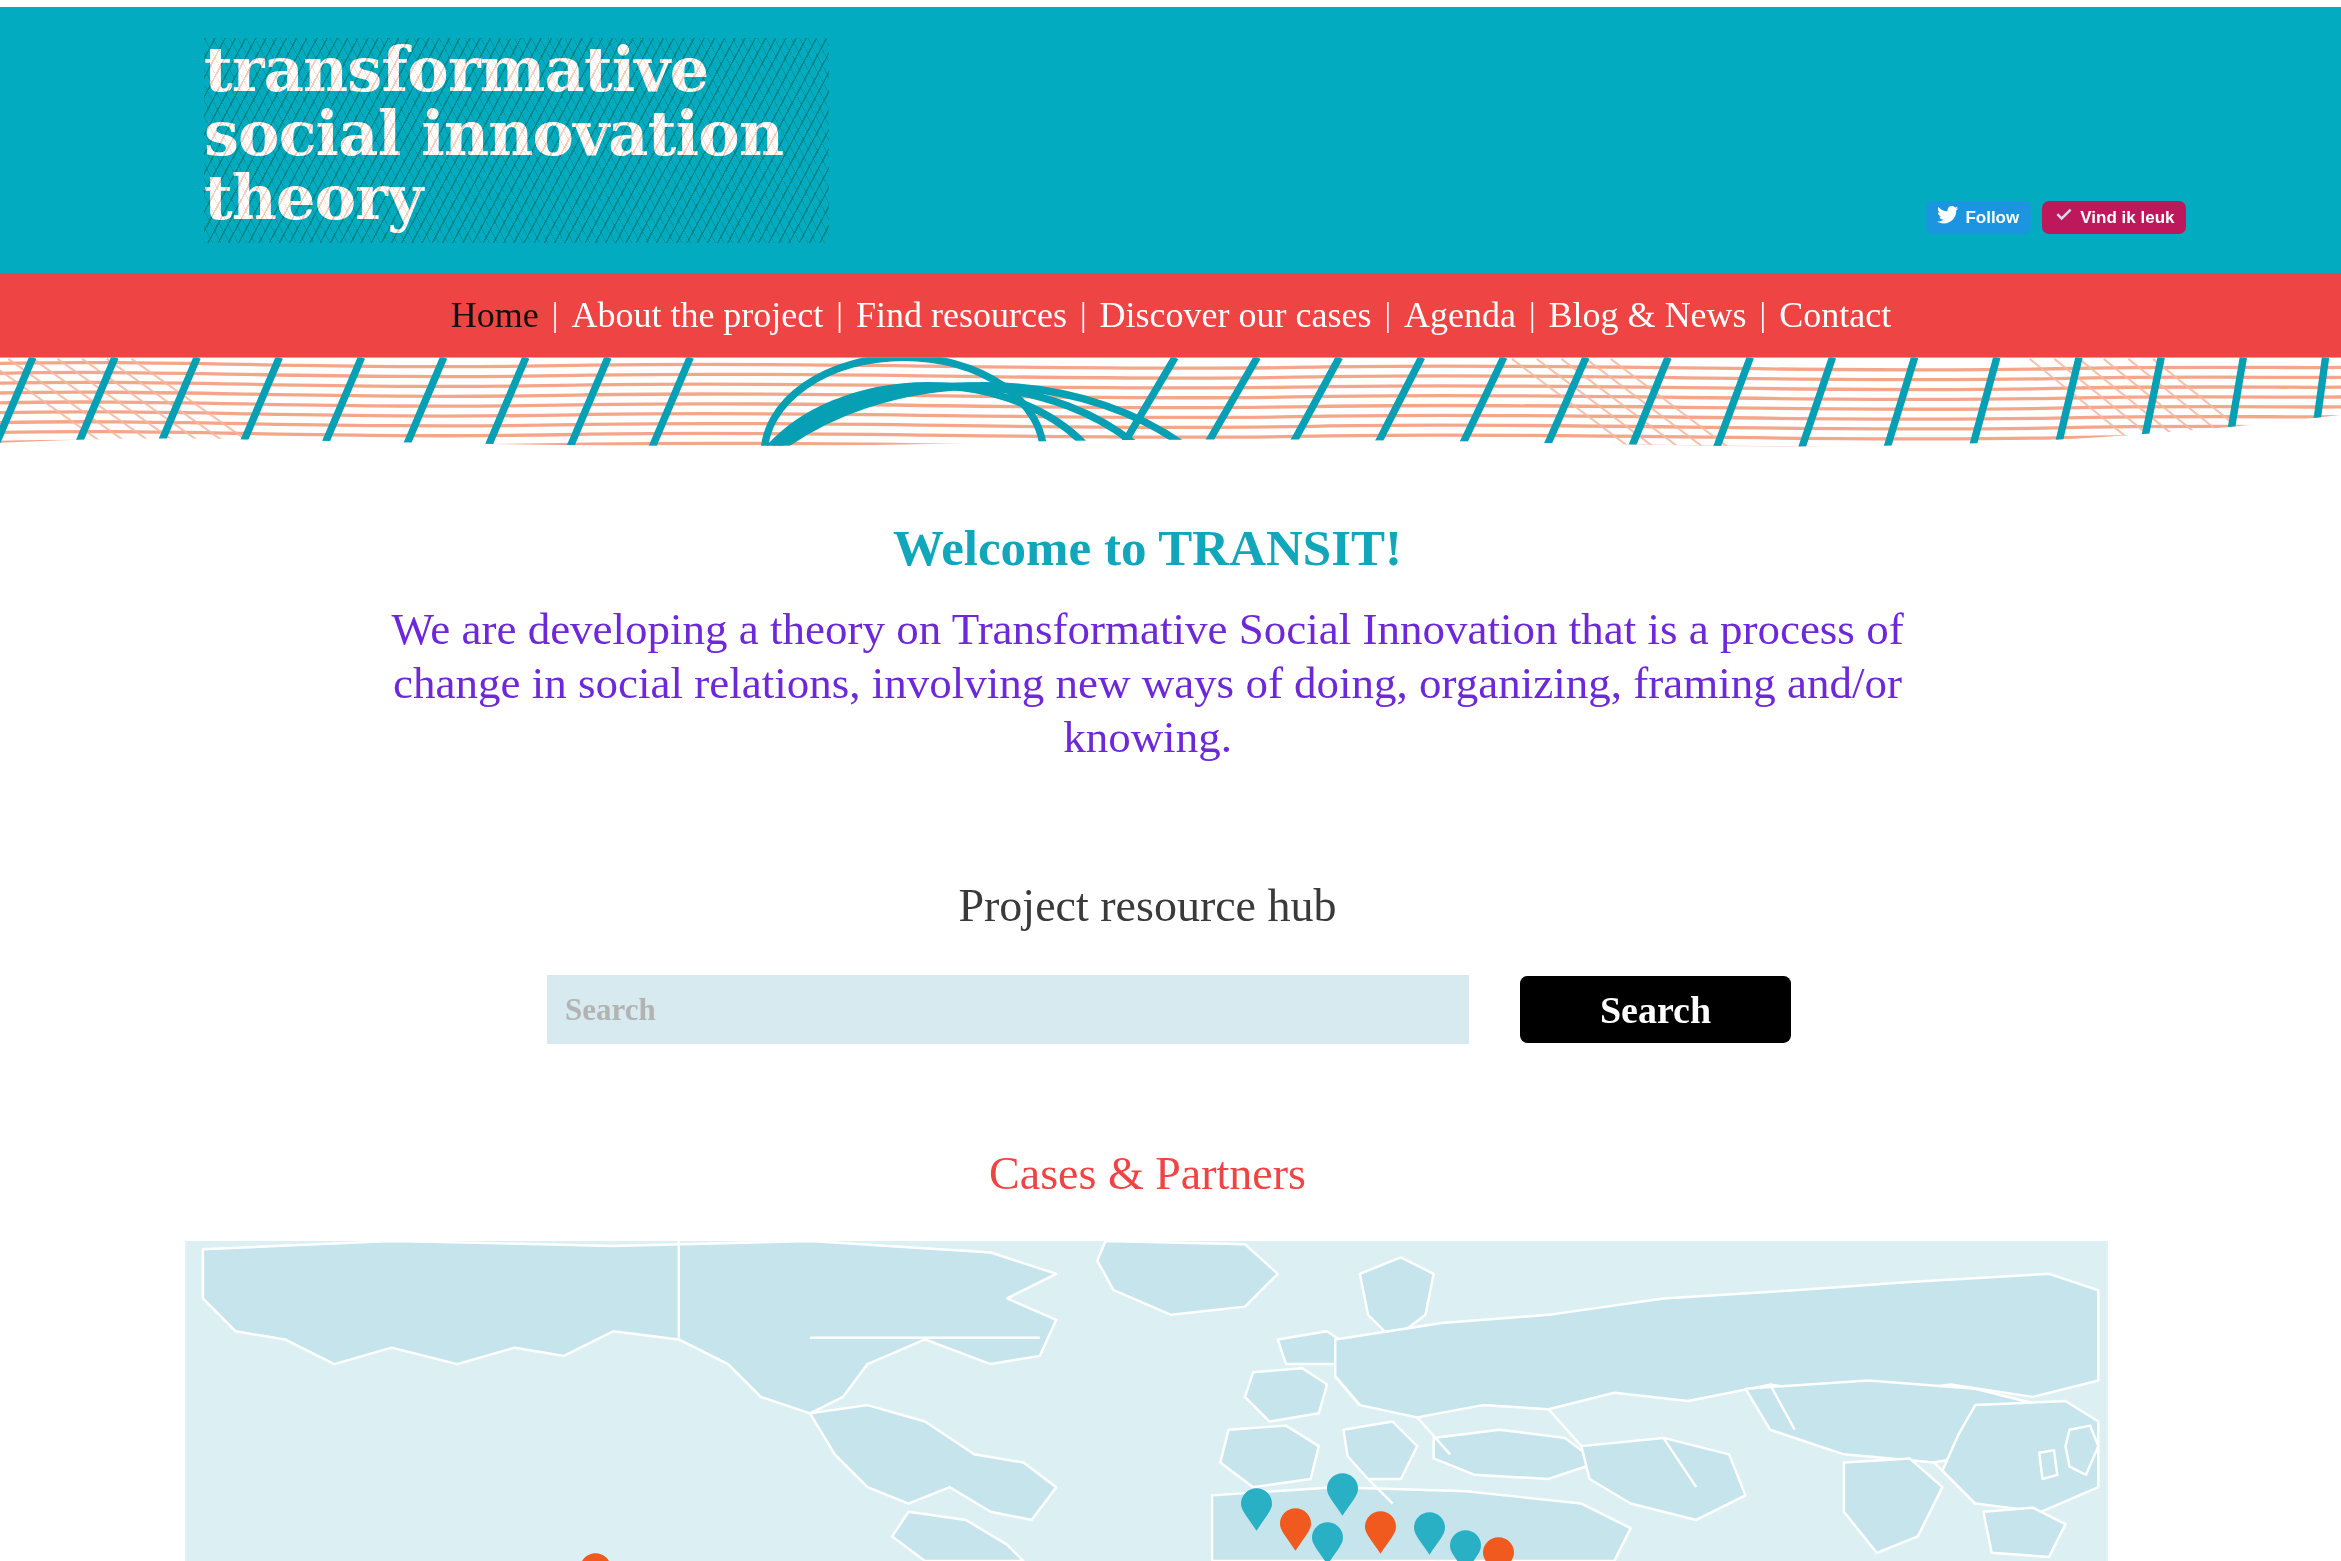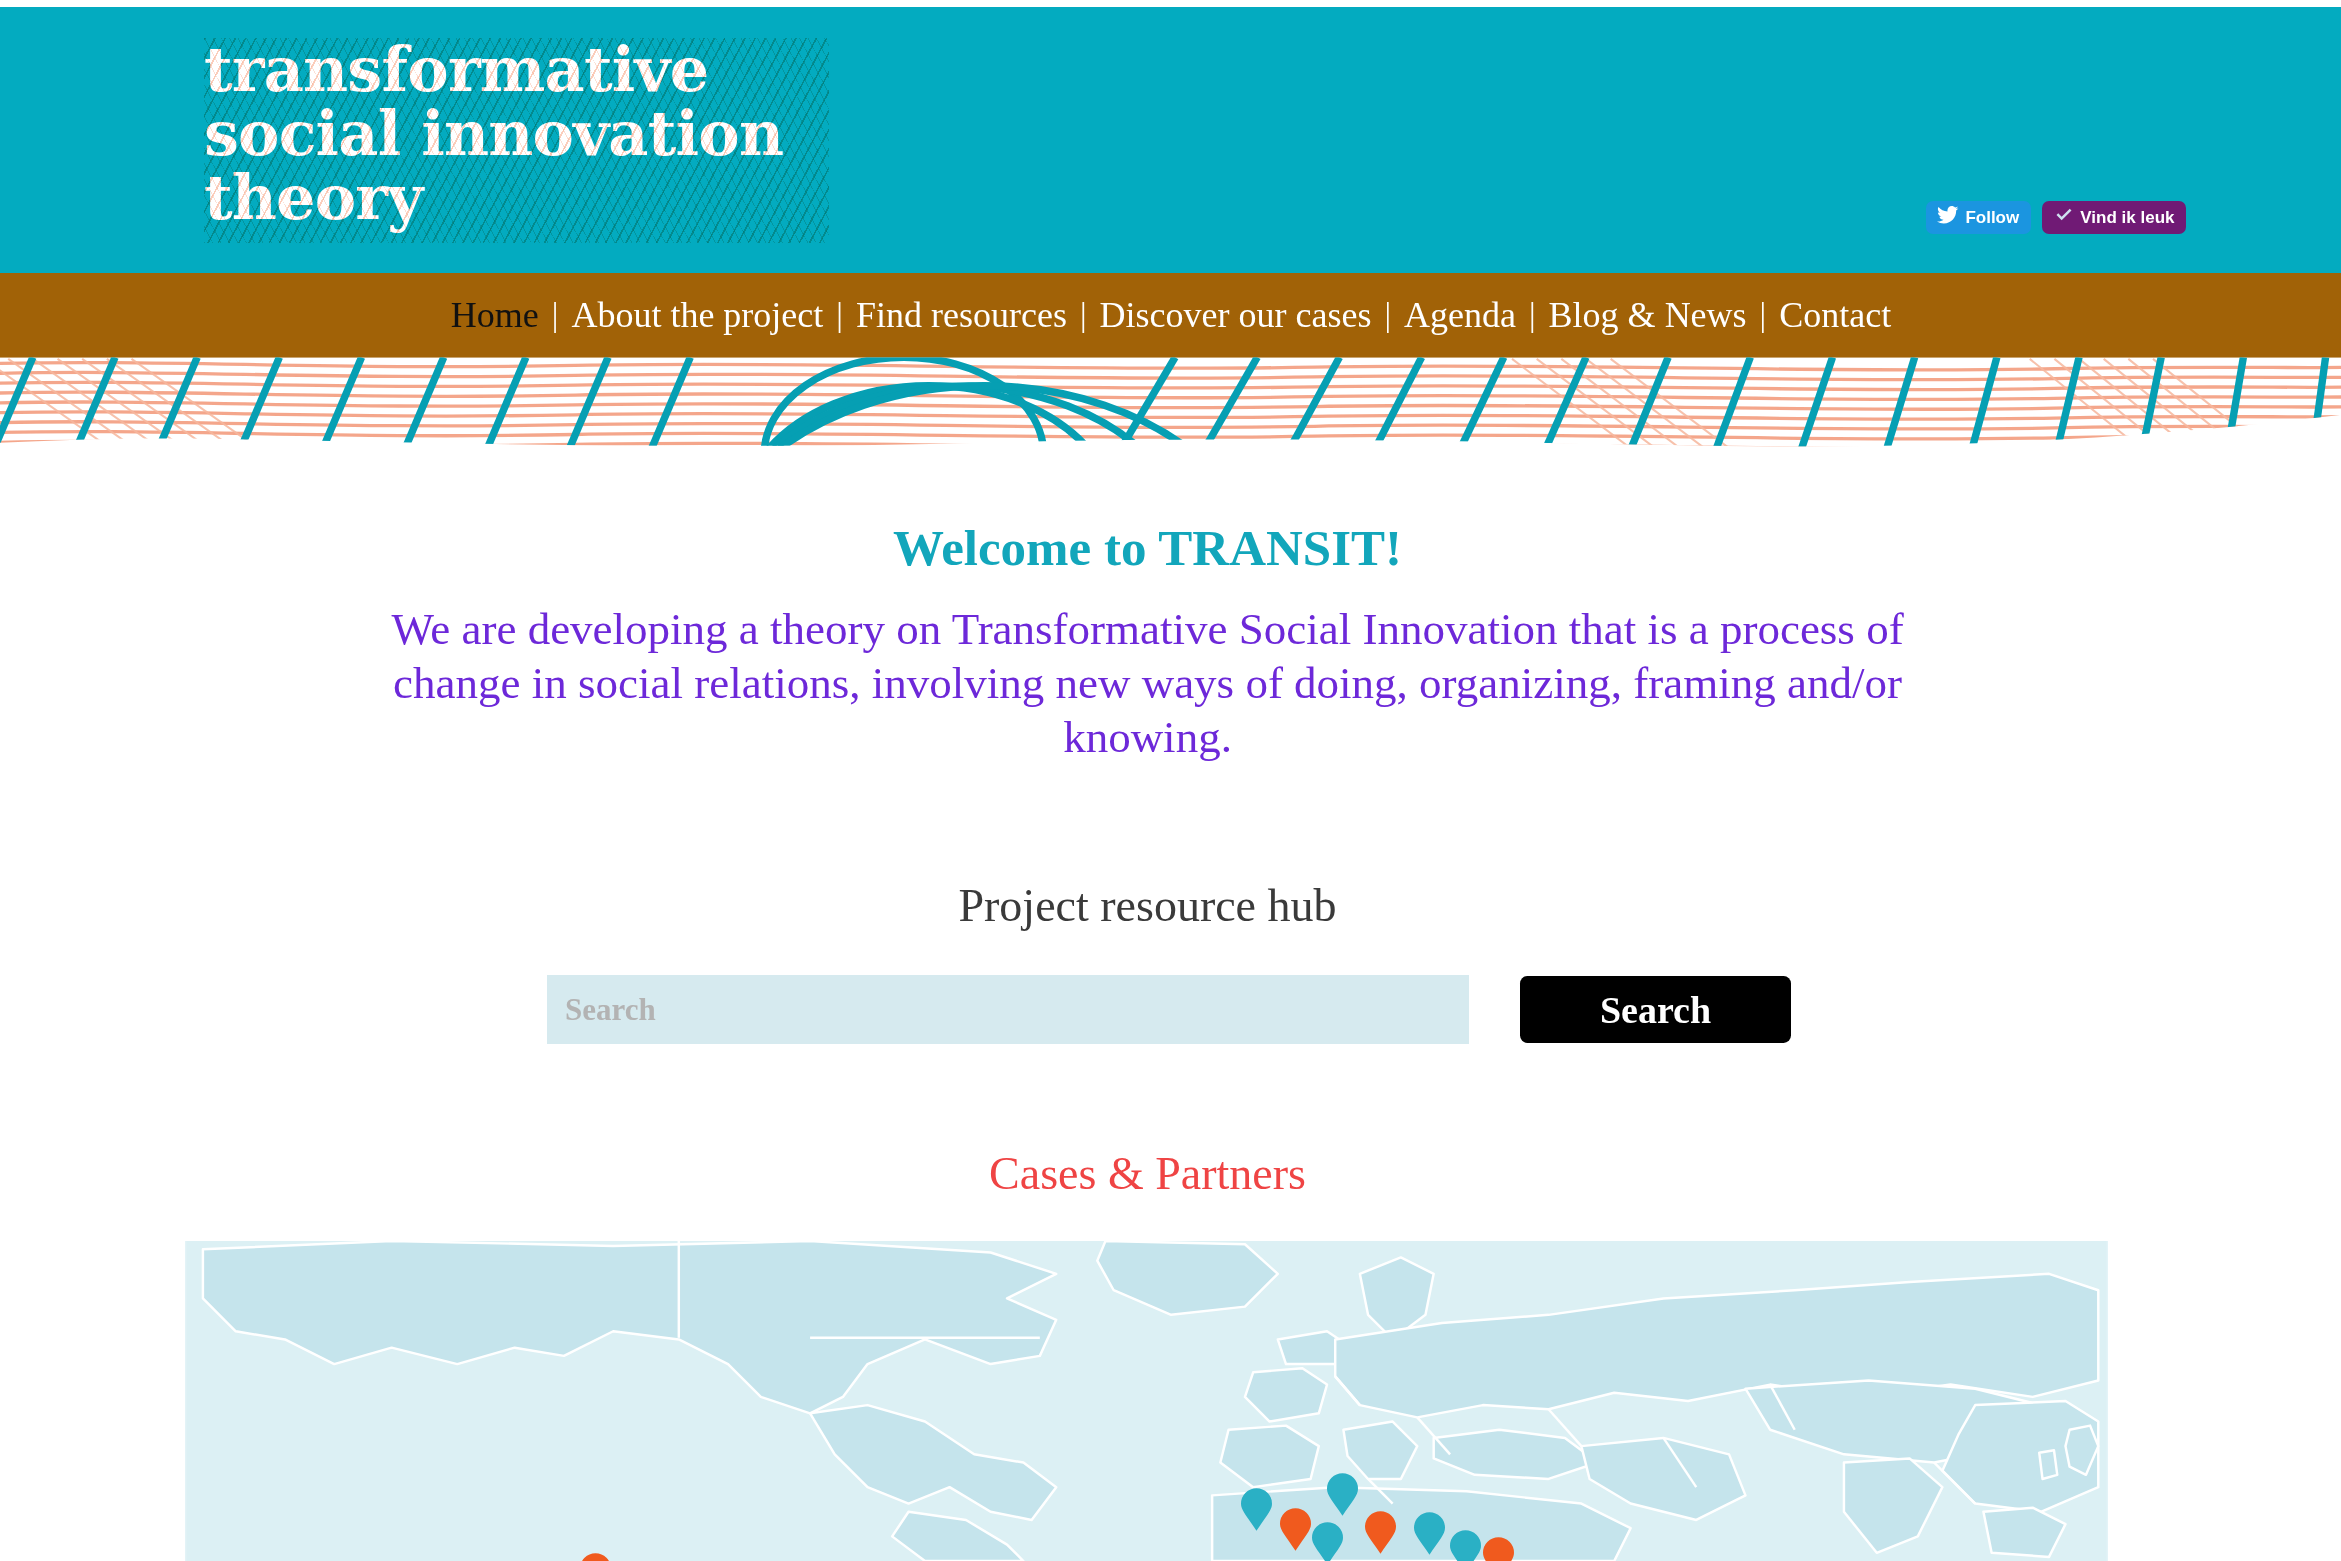--- a/index.html
+++ b/index.html
@@ -44,28 +44,28 @@
   
   #social { position:absolute; right:156px; top:194px; display:flex; gap:11.5px; align-items:center; }
   .social-btn {
     display:flex; align-items:center; gap:6.6px;
     height:33px; padding:0 11.5px; border-radius:7px;
     font-family:"Liberation Sans", sans-serif;
     font-size:17px; font-weight:700; color:#ffffff;
     white-space:nowrap;
   }
   #twitter-btn { background:#1b95e0; }
-  #facebook-btn { background:#701a75; }
+  #facebook-btn { background:#be185d; }
   .bird { width:21.4px; height:18px; }
   .check { width:20px; height:20px; }
 
   
   #nav {
     position:absolute; left:0; top:273px; width:2342px; height:85px;
-    background:#a16207;
+    background:#ef4444;
   }
   #nav-inner {
     position:absolute; left:0; top:0; width:2342px; height:85px;
     display:flex; align-items:center; justify-content:center;
     gap:0;
   }
   .nav-item {
     font-size:36px; color:#ffffff; white-space:nowrap;
     line-height:85px;
   }

